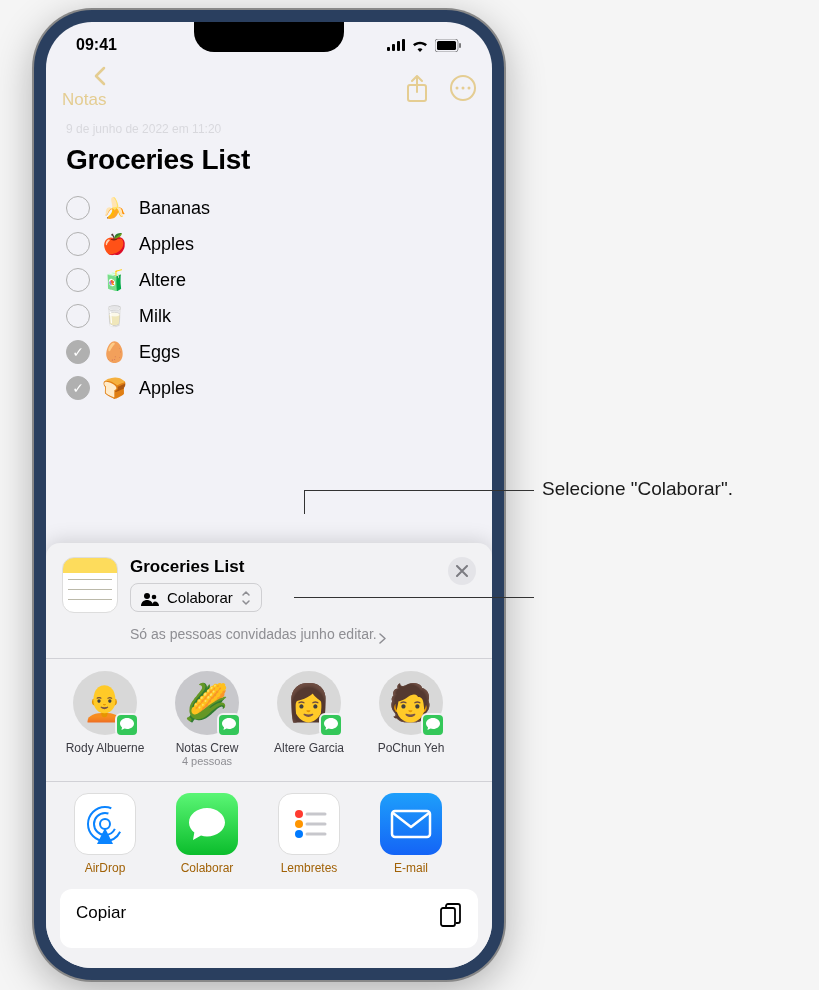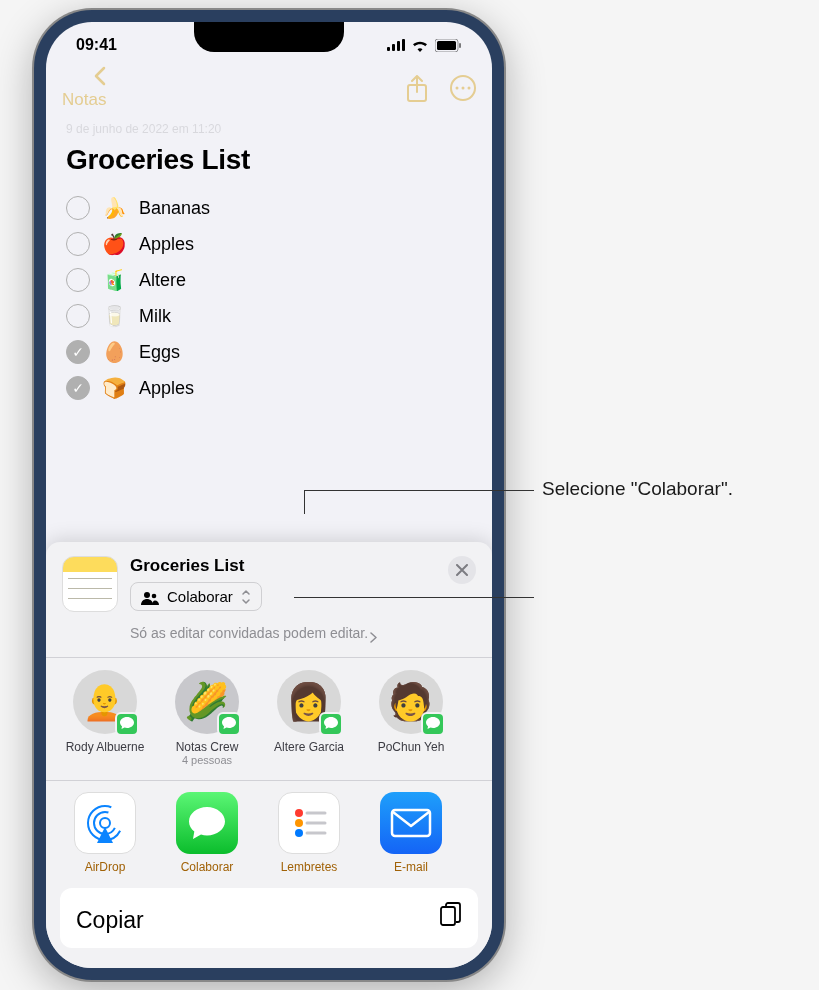--- a/index.html
+++ b/index.html
@@ -191,22 +191,22 @@
     .airdrop { background: #fff; border: 0.5px solid #ddd; }
     .messages { background: linear-gradient(180deg, #5bf675, #0bbd2c); }
     .mail { background: linear-gradient(180deg, #1e9ffb, #1464f6); }
     .reminders { background: #fff; border: 0.5px solid #ddd; }
 
     .copy-row {
       margin: 14px 14px 0;
       background: #fff;
       border-radius: 12px;
       padding: 14px 16px;
-      display: flex; justify-content: space-between; align-items: flex-end;
-      font-size: 23px;
+      display: flex; justify-content: space-between; align-items: flex-start;
+      font-size: 17px;
     }
 
     .callouts {
       width: 320px;
       padding-top: 450px;
       position: relative;
     }
     .callout-line {
       position: absolute;
       height: 1px;
@@ -338,21 +338,21 @@
                 </svg>
             </div>
           </div>
           <div class="close-btn">
             <svg width="12" height="12" viewBox="0 0 12 12">
                 <path d="M1 1 L11 11 M11 1 L1 11" stroke="currentColor" stroke-width="2" stroke-linecap="round"></path>
               </svg>
           </div>
         </div>
         <div class="permission-text">
-          <span>Só as editar convidadas podem editar.</span>
+          <span>Só as pessoas convidadas junho editar.</span>
           <svg width="7" height="11" viewBox="0 0 7 11">
               <path d="M1 1 L6 5.5 L1 10" stroke="#8e8e93" stroke-width="1.5" fill="none" stroke-linecap="round" stroke-linejoin="round"></path>
             </svg>
         </div>
 
         <div class="divider"></div>
 
         <div class="contacts-row">
           <div class="contact">
             <div class="avatar">

